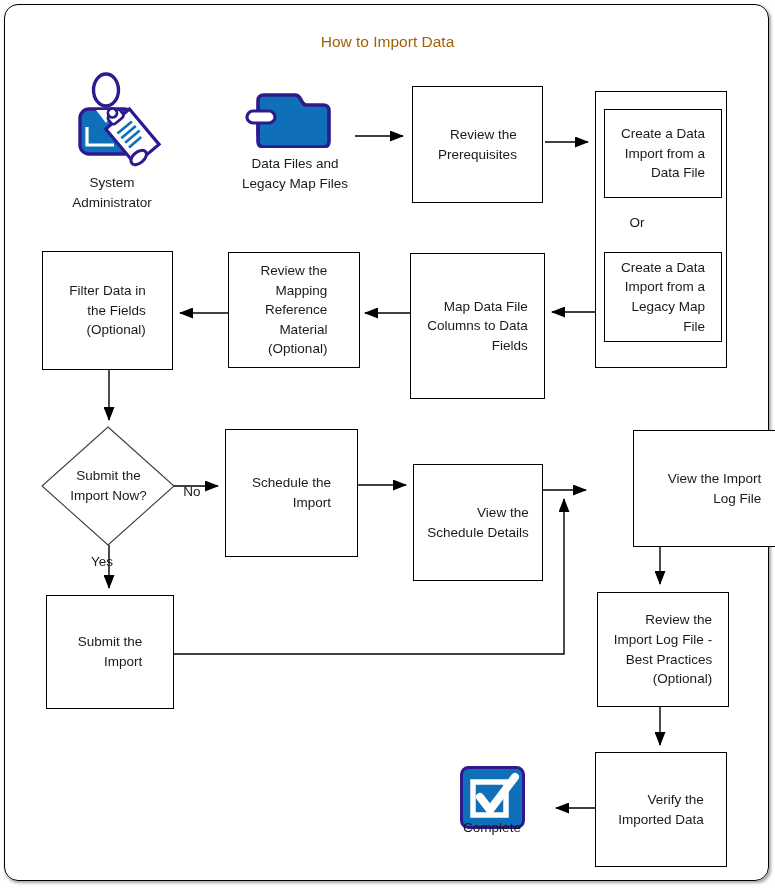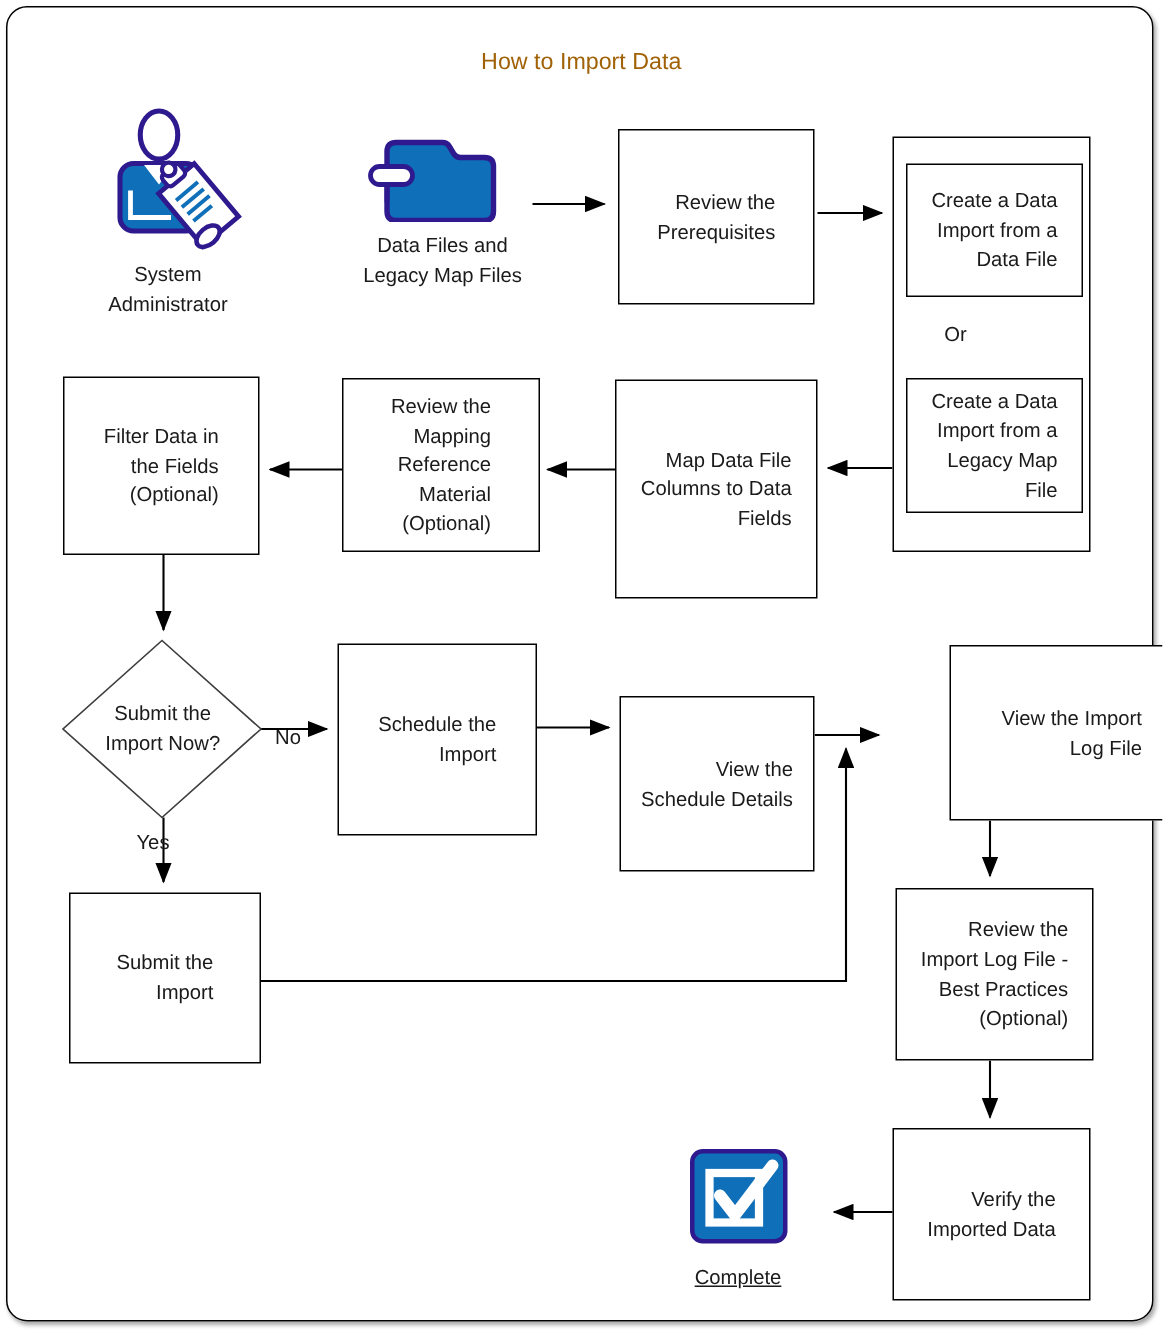--- a/index.html
+++ b/index.html
@@ -42,21 +42,21 @@
   .n-viewsched{left:413px;top:430px;width:130px;height:117px;margin-top:34px;}
   .n-viewlog{left:593px;top:430px;width:163px;height:117px;margin-left:40px;}
   .n-submit{left:46px;top:595px;width:128px;height:114px;}
   .n-revlog{left:597px;top:592px;width:132px;height:115px;}
   .n-verify{left:595px;top:752px;width:132px;height:115px;}
   .t-diamond{left:48px;top:458px;width:121px;height:56px;}
   .t-sysadmin{left:47px;top:170px;width:130px;height:46px;}
   .t-datafiles{left:225px;top:151px;width:140px;height:46px;}
   .t-no{left:176px;top:481px;width:32px;height:22px;}
   .t-yes{left:67px;top:551px;width:36px;height:22px;margin-left:17px;}
-  .t-complete{left:437px;top:841px;width:110px;height:22px;text-decoration:underline;}
+  .t-complete{left:437px;top:817px;width:110px;height:22px;}
   .i-person{left:72px;top:70px;width:92px;height:100px;}
   .i-folder{left:245px;top:90px;width:87px;height:58px;}
   .i-complete{left:459px;top:765px;width:68px;height:66px;}
 </style>
 </head>
 <body>
 
 <div class="canvas">
 
   <div class="page-border"></div>

